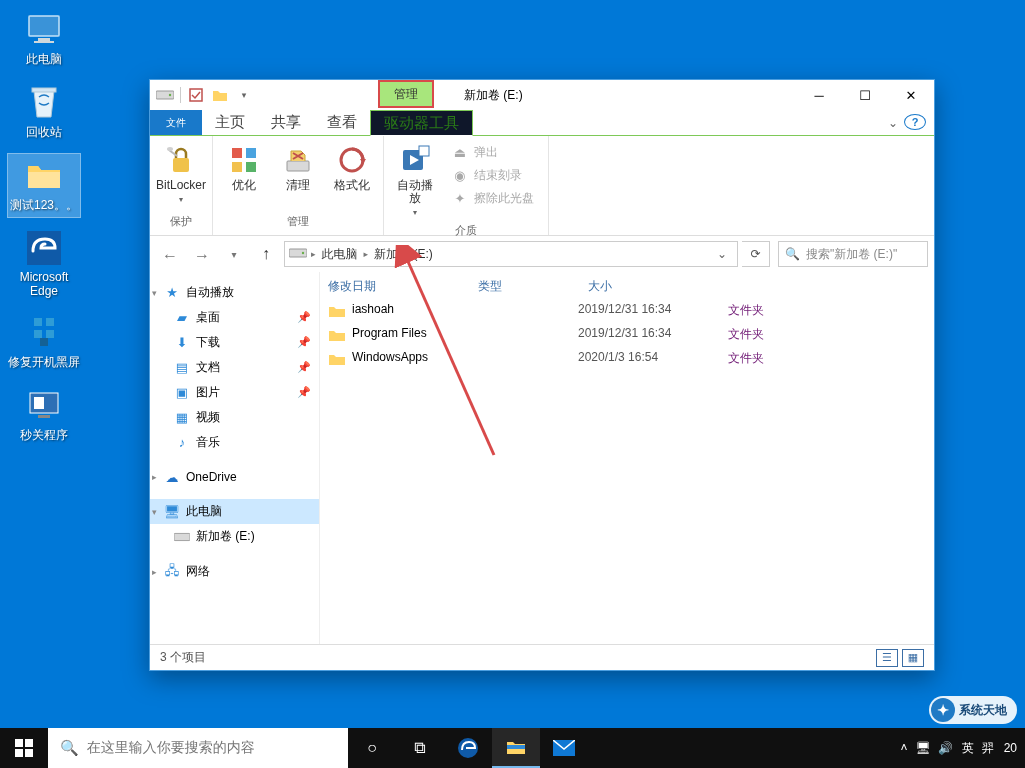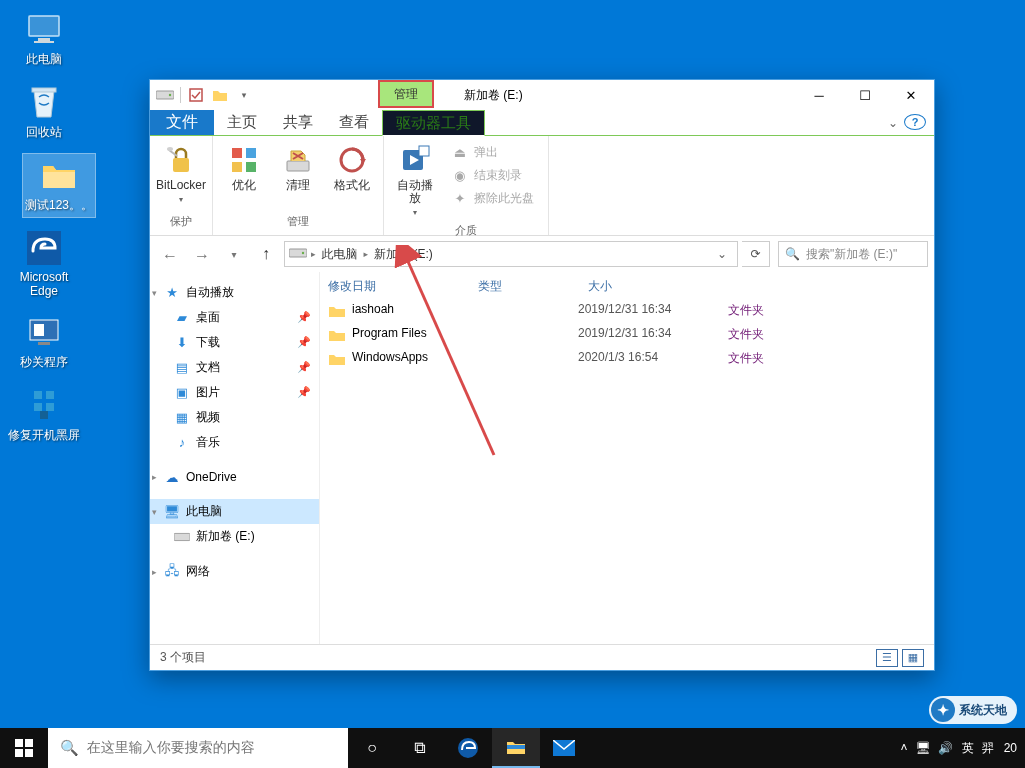--- a/index.html
+++ b/index.html
@@ -2,39 +2,39 @@
 <html><head>
 <meta charset="utf-8">
 <style>
 *{box-sizing:border-box;margin:0;padding:0;font-family:"Microsoft YaHei","Segoe UI",sans-serif;font-size:12px;user-select:none;}
 html,body{width:1025px;height:768px;overflow:hidden;}
 body{background:#0078d7;position:relative;}
 
 
 .desktop-icons{position:absolute;top:8px;left:8px;display:flex;flex-direction:column;gap:10px;}
 .d-icon{width:72px;display:flex;flex-direction:column;align-items:center;gap:4px;color:#fff;text-align:center;cursor:default;padding:3px 0;}
-.d-icon.sel{background:rgba(255,255,255,0.25);outline:1px solid rgba(255,255,255,0.5);margin-left:15px;}
+.d-icon.sel{background:rgba(255,255,255,0.25);outline:1px solid rgba(255,255,255,0.5);}
 .d-icon .glyph{width:36px;height:36px;display:flex;align-items:center;justify-content:center;}
 .d-icon .lbl{font-size:12px;text-shadow:1px 1px 2px rgba(0,0,0,0.6);}
 
 
 .window{position:absolute;top:79px;left:149px;width:786px;height:592px;background:#fff;border:1px solid #4a9ee0;box-shadow:0 8px 24px rgba(0,0,0,0.35);display:flex;flex-direction:column;}
 .titlebar{height:30px;display:flex;align-items:center;position:relative;background:#fff;}
 .tb-left{display:flex;align-items:center;gap:6px;padding-left:6px;}
 .qat-icon{width:18px;height:18px;display:flex;align-items:center;justify-content:center;}
 .qat-divider{width:1px;height:16px;background:#ccc;}
 .contextual-tab{position:absolute;left:228px;top:0;height:28px;padding:0 14px;display:flex;align-items:center;color:#333;font-size:12px;border:2px solid #d84a4a;background:#a8e67c;}
 .win-title{position:absolute;left:314px;top:0;height:30px;display:flex;align-items:center;color:#000;}
 .win-ctrls{margin-left:auto;display:flex;}
 .win-btn{width:46px;height:30px;display:flex;align-items:center;justify-content:center;font-size:13px;color:#000;}
 
 
 .ribbon-tabs{height:26px;display:flex;align-items:stretch;background:#fff;border-bottom:1px solid #7ec958;}
 .rt{padding:0 13px;display:flex;align-items:center;color:#444;cursor:default;font-size:15px;}
-.rt.file{background:#1979ca;color:#fff;font-size:16px;padding:0 16px;}
+.rt.file{background:#1979ca;color:#fff;font-size:10px;padding:0 16px;}
 .rt.active{color:#2a7a17;border:1px solid #7ec958;border-bottom:1px solid #fff;margin-bottom:-1px;background:#0f172a;}
 .rt-spacer{flex:1;}
 .rt-help{width:22px;display:flex;align-items:center;justify-content:center;color:#1979ca;font-weight:bold;border:1px solid #1979ca;border-radius:50%;font-size:11px;margin:4px 8px 0 0;height:16px;}
 .rt-caret{width:22px;display:flex;align-items:center;justify-content:center;color:#666;}
 
 
 .ribbon{height:100px;display:flex;background:#fff;border-bottom:1px solid #ddd;}
 .rgroup{display:flex;flex-direction:column;align-items:center;border-right:1px solid #e4e4e4;padding:4px 6px;}
 .rgroup .items{flex:1;display:flex;align-items:flex-start;gap:4px;}
 .rgroup .gname{font-size:11px;color:#666;padding:2px 0;}
@@ -146,38 +146,38 @@
         <svg width="34" height="34" viewBox="0 0 34 34">
           <rect width="34" height="34" fill="#0f5aa8"></rect>
           <path d="M6 20 Q6 8 18 8 Q28 8 28 17 L14 17 Q14 13 18 13" fill="none" stroke="#fff" stroke-width="3" stroke-linecap="round"></path>
         </svg>
       </div>
     <div class="lbl">Microsoft Edge</div>
   </div>
   <div class="d-icon">
     <div class="glyph">
         <svg width="32" height="32" viewBox="0 0 32 32">
-          <rect x="2" y="4" width="28" height="20" fill="#2d6fb5" stroke="#fff"></rect>
-          <rect x="6" y="8" width="10" height="12" fill="#fff"></rect>
-          <rect x="10" y="26" width="12" height="3" fill="#888"></rect>
-        </svg>
-      </div>
-    <div class="lbl">秒关程序</div>
-  </div>
-  <div class="d-icon">
-    <div class="glyph">
-        <svg width="32" height="32" viewBox="0 0 32 32">
           <rect x="6" y="2" width="8" height="8" fill="#2e9cd6"></rect>
           <rect x="18" y="2" width="8" height="8" fill="#2e9cd6"></rect>
           <rect x="6" y="14" width="8" height="8" fill="#2e9cd6"></rect>
           <rect x="18" y="14" width="8" height="8" fill="#2e9cd6"></rect>
           <rect x="12" y="22" width="8" height="8" fill="#136196"></rect>
         </svg>
       </div>
     <div class="lbl">修复开机黑屏</div>
+  </div>
+  <div class="d-icon">
+    <div class="glyph">
+        <svg width="32" height="32" viewBox="0 0 32 32">
+          <rect x="2" y="4" width="28" height="20" fill="#2d6fb5" stroke="#fff"></rect>
+          <rect x="6" y="8" width="10" height="12" fill="#fff"></rect>
+          <rect x="10" y="26" width="12" height="3" fill="#888"></rect>
+        </svg>
+      </div>
+    <div class="lbl">秒关程序</div>
   </div>
 </div>
 
 <div class="window">
   <div class="titlebar">
     <div class="tb-left">
       <span class="qat-icon">
           <svg class="drive-svg" viewBox="0 0 18 12">
             <rect x="0" y="2" width="18" height="8" rx="1" fill="#d9d9d9" stroke="#999"></rect>
             <circle cx="14" cy="6" r="1.2" fill="#6ab04c"></circle>

